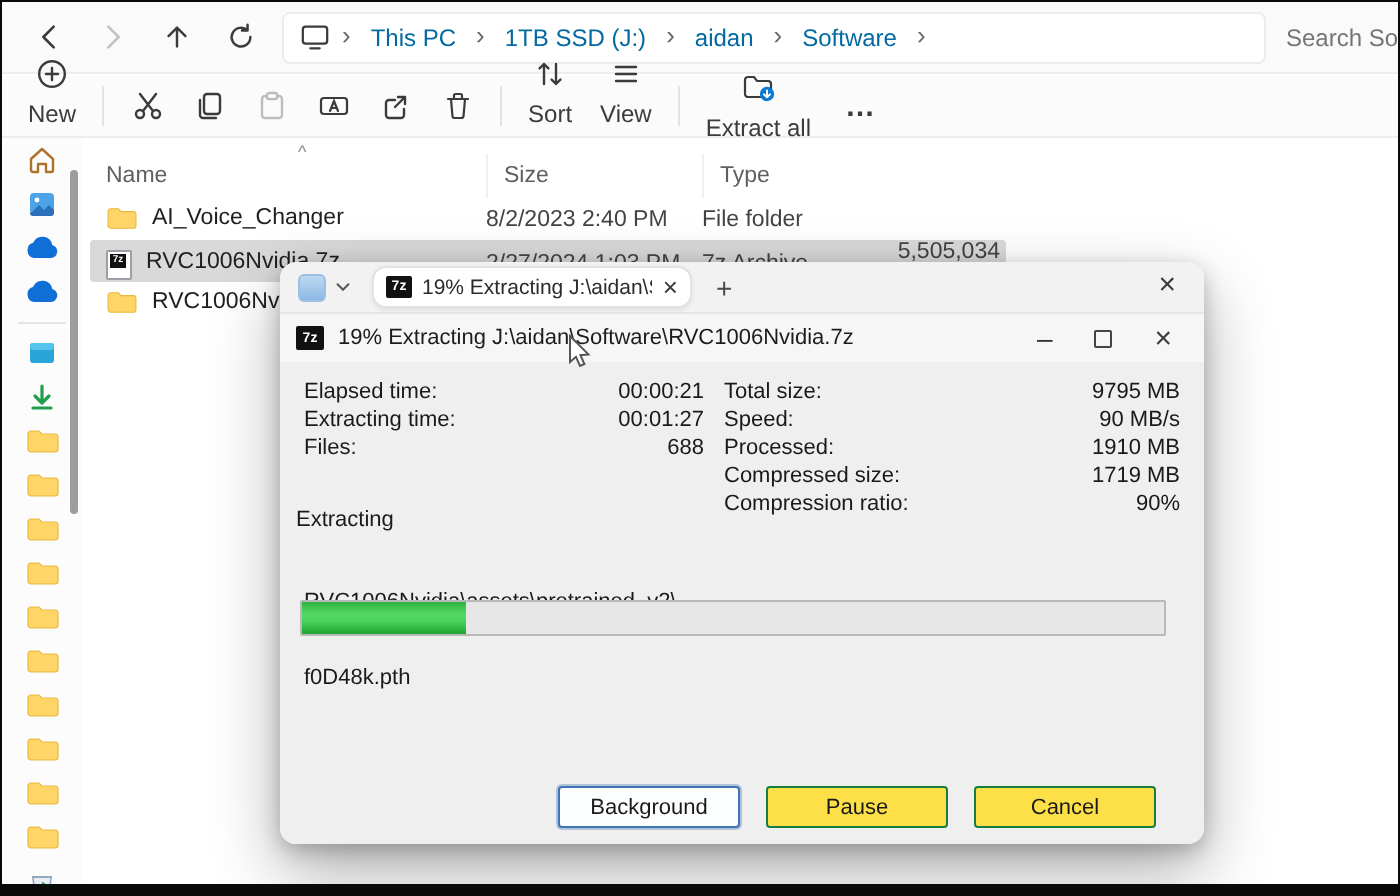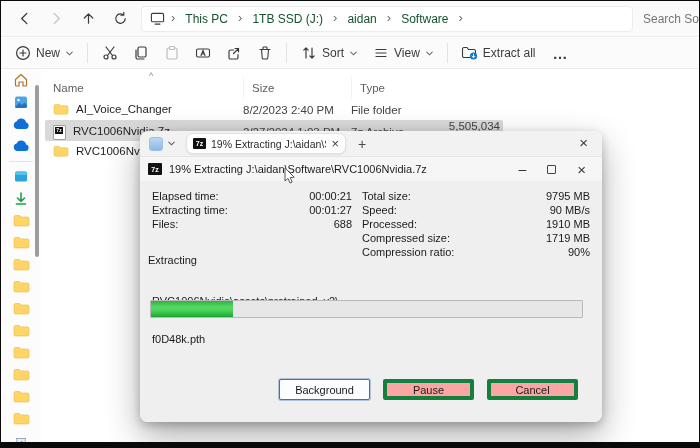--- a/index.html
+++ b/index.html
@@ -6,26 +6,26 @@
   html,body { width:700px; height:448px; }
   body { font-family:"Liberation Sans","DejaVu Sans",sans-serif; }
   .frame { position:relative; width:700px; height:448px; background:#0a0a0a; overflow:hidden; }
   .screen { position:absolute; left:1px; top:1px; width:698px; height:441px; background:#fff; overflow:hidden; }
 
   
   .addressbar { position:absolute; left:0; top:0; width:100%; height:36px; background:#fafafa; border-bottom:1px solid #ededed; display:flex; align-items:center; }
   .navbtns { display:flex; align-items:center; gap:6px; padding:0 8px 0 10px; }
   .navbtn { width:26px; height:26px; display:flex; align-items:center; justify-content:center; border-radius:4px; }
   .breadcrumb-box { height:26px; flex:1; margin-right:10px; background:#fff; border:1px solid #ececec; border-radius:4px; display:flex; align-items:center; padding:0 8px; gap:4px; overflow:hidden; }
-  .crumb { font-size:12px; color:#14532d; padding:2px 4px; border-radius:3px; white-space:nowrap; }
+  .crumb { font-size:12px; color:#0369a1; padding:2px 4px; border-radius:3px; white-space:nowrap; }
   .crumb-sep { font-size:13px; color:#6b6b6b; padding:0 2px; transform:translateY(-1px); }
   .searchbox { width:56px; height:26px; display:flex; align-items:center; font-size:12px; color:#757575; overflow:hidden; white-space:nowrap; flex:none; }
 
   .toolbar { position:absolute; left:0; top:37px; width:100%; height:31px; background:#fbfbfb; border-bottom:1px solid #ececec; display:flex; align-items:center; font-size:12px; color:#3b3b3b; }
-  .tbtn { display:flex; align-items:center; gap:5px; padding:4px 7px; border-radius:4px; }
+  .tbtn { display:flex; align-items:center; gap:5px; padding:4px 7px; border-radius:4px;flex-direction:column; }
   .tico { display:flex; align-items:center; justify-content:center; width:17px; height:17px; }
   .tsep { width:1px; height:20px; background:#e3e3e3; margin:0 6px; }
   .chev { width:9px; height:9px; }
   .more-dots { font-size:15px; letter-spacing:1px; color:#3b3b3b; padding:0 10px; font-weight:bold; }
 
   
   .sidebar { position:absolute; left:0; top:68px; width:40px; bottom:0; background:#fcfcfc; }
   .side-item { width:40px; height:22px; display:flex; align-items:center; justify-content:center; }
   .side-sep { width:24px; height:1px; background:#e4e4e4; margin:4px auto; }
   .side-scroll { position:absolute; right:2px; top:16px; width:4px; height:172px; background:#9d9d9d; border-radius:2px; }
@@ -61,22 +61,22 @@
   .zmax { width:9px; height:9px; border:1px solid #444; border-radius:1px; }
 
   .zbody { position:absolute; left:0; top:50px; width:100%; height:241px; background:#efefef; border-radius:0 0 8px 8px; font-size:11px; color:#1a1a1a; }
   .stats-l { position:absolute; left:12px; top:8px; width:200px; }
   .stats-r { position:absolute; left:222px; top:8px; width:228px; }
   .srow { display:flex; justify-content:space-between; height:14px; line-height:14px; }
   .zaction { position:absolute; left:8px; top:73px; }
   .zpath { position:absolute; left:12px; top:89px; line-height:12.5px; white-space:pre; }
   .pbar { position:absolute; left:10px; right:19px; top:119px; height:18px; background:#e7e7e7; border:1px solid #b9b9b9; border-radius:1px; }
   .pfill { height:100%; width:19%; background:linear-gradient(180deg,#2cb43f 0%,#55d866 38%,#49d35b 60%,#1da332 100%); }
-  .zbuttons { position:absolute; right:24px; top:198px; display:flex; gap:13px;padding-left:44px; }
-  .zbtn { height:21px; min-width:91px; background:#fca5a5; border:4px solid #15803d; border-radius:2px; font-size:11px; color:#1a1a1a; display:flex; align-items:center; justify-content:center; padding:0 10px; }
+  .zbuttons { position:absolute; right:24px; top:212px; display:flex; gap:13px;padding-left:44px; }
+  .zbtn { height:21px; min-width:91px; background:#fde047; border:1px solid #15803d; border-radius:2px; font-size:11px; color:#1a1a1a; display:flex; align-items:center; justify-content:center; padding:0 10px; }
   .zbtn.default { border:1px solid #3f74b3; box-shadow:0 0 0 1px rgba(63,116,179,.35); background:#fbfdff; }
 
   .cursor { position:absolute; left:283px; top:166px; z-index:9; }
 </style>
 </head>
 <body>
 
 <div class="frame">
 <div class="screen">
 

